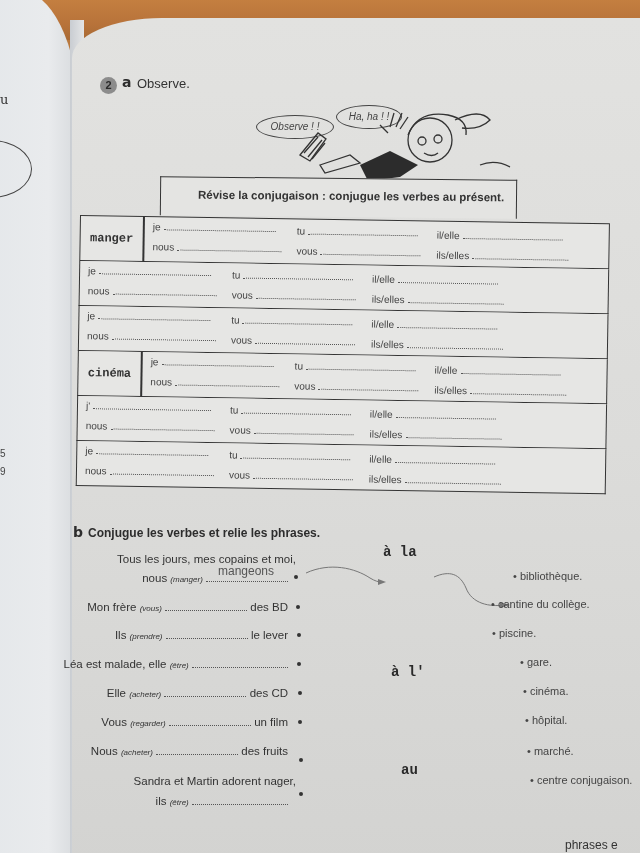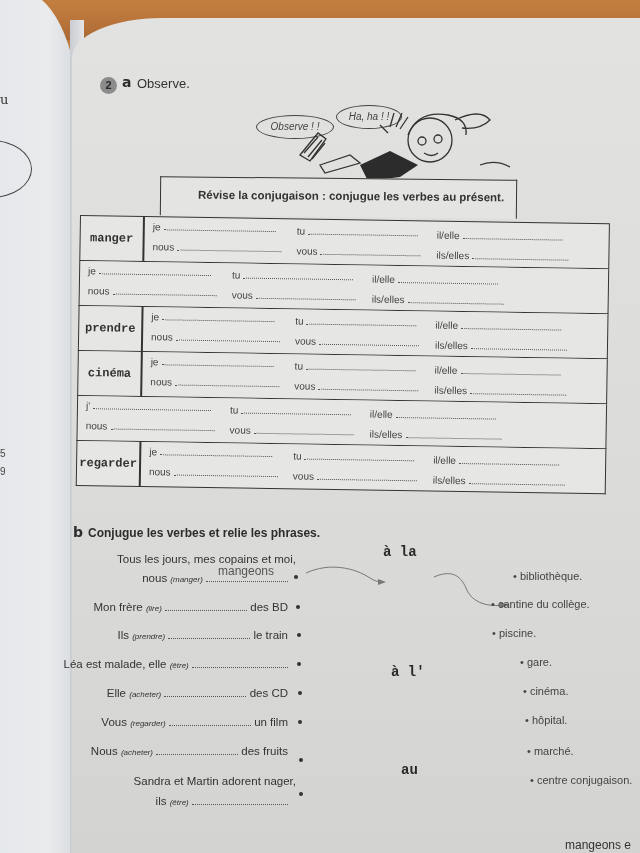--- a/index.html
+++ b/index.html
@@ -162,21 +162,20 @@
     <div class="forms">
       <div class="form" style="left:8px;top:4px"><span>je</span><span class="dots" style="width:112px"></span></div>
       <div class="form" style="left:152px;top:6px"><span>tu</span><span class="dots" style="width:110px"></span></div>
       <div class="form" style="left:292px;top:8px"><span>il/elle</span><span class="dots" style="width:100px"></span></div>
       <div class="form" style="left:8px;top:24px"><span>nous</span><span class="dots" style="width:104px"></span></div>
       <div class="form" style="left:152px;top:26px"><span>vous</span><span class="dots" style="width:100px"></span></div>
       <div class="form" style="left:292px;top:28px"><span>ils/elles</span><span class="dots" style="width:96px"></span></div>
     </div>
   </div>
   <div class="trow">
-    <div class="verb">prendre</div>
     <div class="forms">
       <div class="form" style="left:8px;top:4px"><span>je</span><span class="dots" style="width:112px"></span></div>
       <div class="form" style="left:152px;top:6px"><span>tu</span><span class="dots" style="width:110px"></span></div>
       <div class="form" style="left:292px;top:8px"><span>il/elle</span><span class="dots" style="width:100px"></span></div>
       <div class="form" style="left:8px;top:24px"><span>nous</span><span class="dots" style="width:104px"></span></div>
       <div class="form" style="left:152px;top:26px"><span>vous</span><span class="dots" style="width:100px"></span></div>
       <div class="form" style="left:292px;top:28px"><span>ils/elles</span><span class="dots" style="width:96px"></span></div>
     </div>
   </div>
   <div class="trow">
@@ -194,21 +193,20 @@
     <div class="forms">
       <div class="form" style="left:8px;top:4px"><span>j'</span><span class="dots" style="width:118px"></span></div>
       <div class="form" style="left:152px;top:6px"><span>tu</span><span class="dots" style="width:110px"></span></div>
       <div class="form" style="left:292px;top:8px"><span>il/elle</span><span class="dots" style="width:100px"></span></div>
       <div class="form" style="left:8px;top:24px"><span>nous</span><span class="dots" style="width:104px"></span></div>
       <div class="form" style="left:152px;top:26px"><span>vous</span><span class="dots" style="width:100px"></span></div>
       <div class="form" style="left:292px;top:28px"><span>ils/elles</span><span class="dots" style="width:96px"></span></div>
     </div>
   </div>
   <div class="trow">
-    <div class="verb">regarder</div>
     <div class="forms">
       <div class="form" style="left:8px;top:4px"><span>je</span><span class="dots" style="width:112px"></span></div>
       <div class="form" style="left:152px;top:6px"><span>tu</span><span class="dots" style="width:110px"></span></div>
       <div class="form" style="left:292px;top:8px"><span>il/elle</span><span class="dots" style="width:100px"></span></div>
       <div class="form" style="left:8px;top:24px"><span>nous</span><span class="dots" style="width:104px"></span></div>
       <div class="form" style="left:152px;top:26px"><span>vous</span><span class="dots" style="width:100px"></span></div>
       <div class="form" style="left:292px;top:28px"><span>ils/elles</span><span class="dots" style="width:96px"></span></div>
     </div>
   </div>
 </div>
@@ -218,29 +216,29 @@
 
 <div class="abs sent" style="right:344px;top:553px">Tous les jours, mes copains et moi,</div>
 <div class="abs sent" style="right:352px;top:572px">
   <span>nous</span>
   <i>(manger)</i>
   <span class="dots" style="width:82px;position:relative"><span class="answer" style="position:absolute;left:12px;top:-8px">mangeons</span></span>
 </div>
 
 <div class="abs sent" style="right:352px;top:601px">
   <span>Mon frère</span>
-  <i>(lire)</i>
+  <i>(vous)</i>
   <span class="dots" style="width:82px"></span>
   <span>des BD</span>
 </div>
 <div class="abs sent" style="right:352px;top:629px">
   <span>Ils</span>
   <i>(prendre)</i>
   <span class="dots" style="width:82px"></span>
-  <span>le train</span>
+  <span>le lever</span>
 </div>
 <div class="abs sent" style="right:352px;top:658px">
   <span>Léa est malade, elle</span>
   <i>(être)</i>
   <span class="dots" style="width:96px"></span>
 </div>
 <div class="abs sent" style="right:352px;top:687px">
   <span>Elle</span>
   <i>(acheter)</i>
   <span class="dots" style="width:82px"></span>
@@ -287,13 +285,13 @@
 
 <div class="abs place" style="left:513px;top:570px">bibliothèque.</div>
 <div class="abs place" style="left:491px;top:598px">cantine du collège.</div>
 <div class="abs place" style="left:492px;top:627px">piscine.</div>
 <div class="abs place" style="left:520px;top:656px">gare.</div>
 <div class="abs place" style="left:523px;top:685px">cinéma.</div>
 <div class="abs place" style="left:525px;top:714px">hôpital.</div>
 <div class="abs place" style="left:527px;top:745px">marché.</div>
 <div class="abs place" style="left:530px;top:774px">centre conjugaison.</div>
 
-<div class="abs footer">mangeons e</div>
+<div class="abs footer">phrases e</div>
 
 </body></html>

